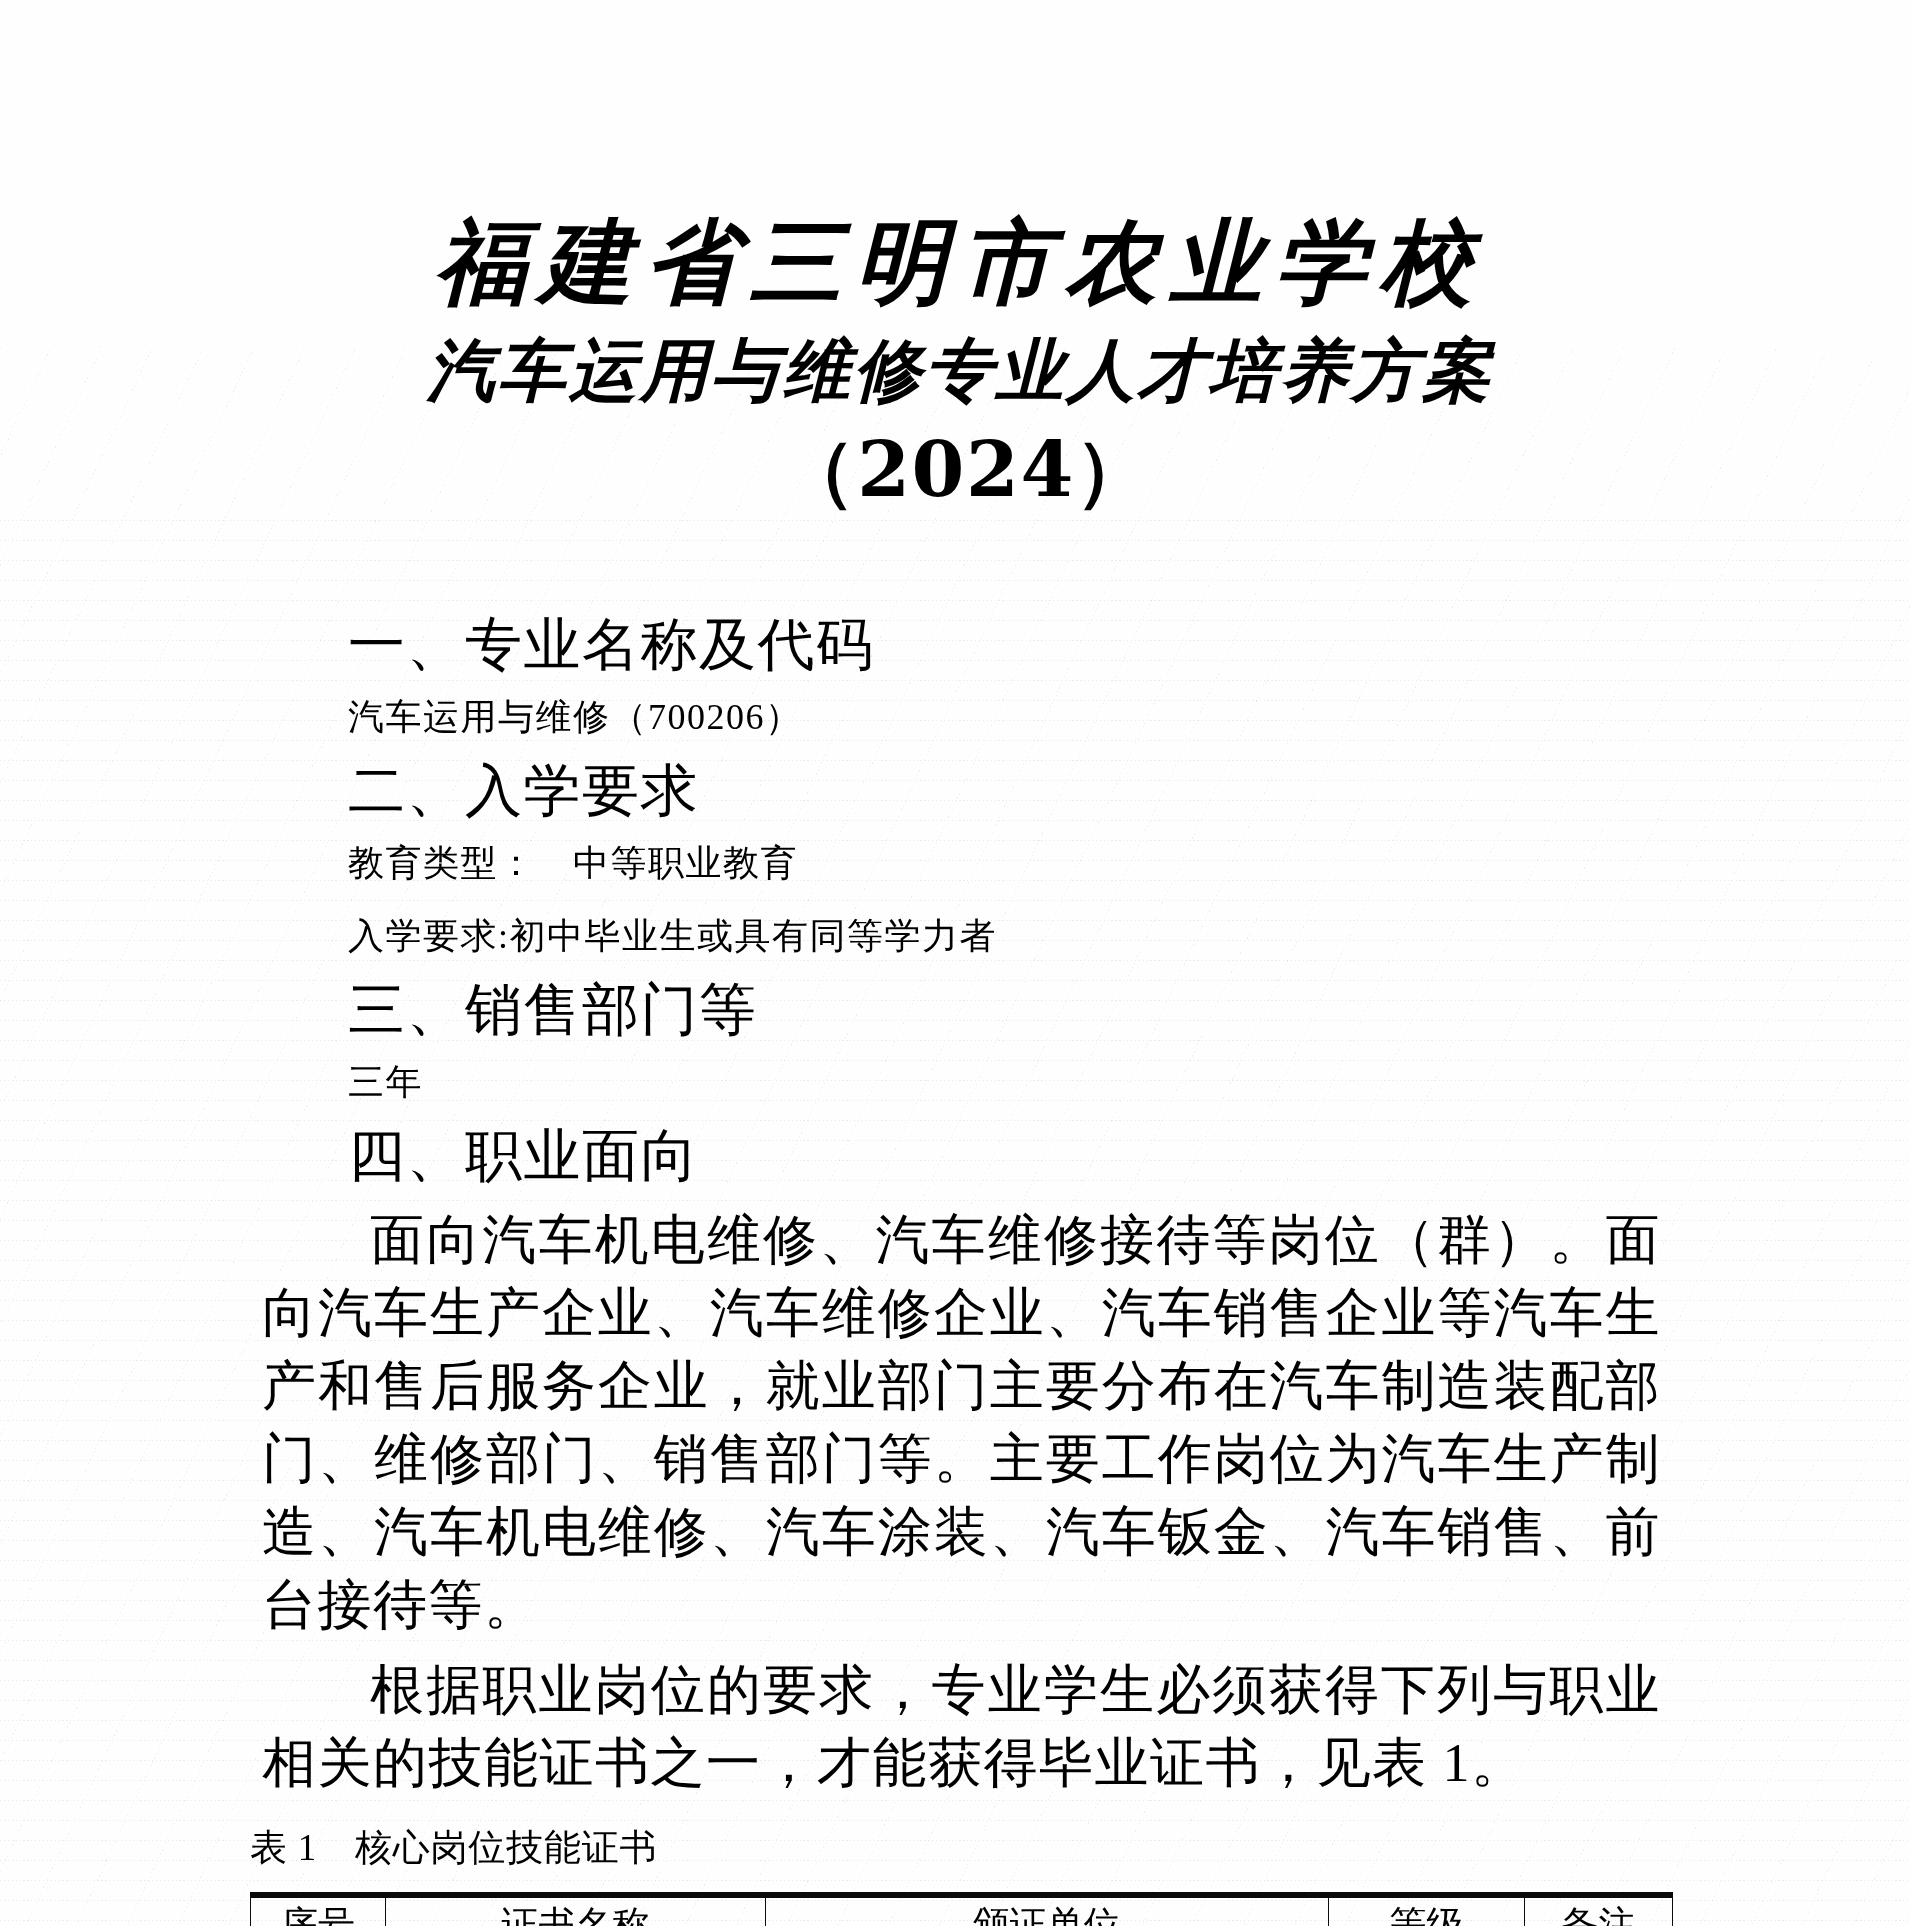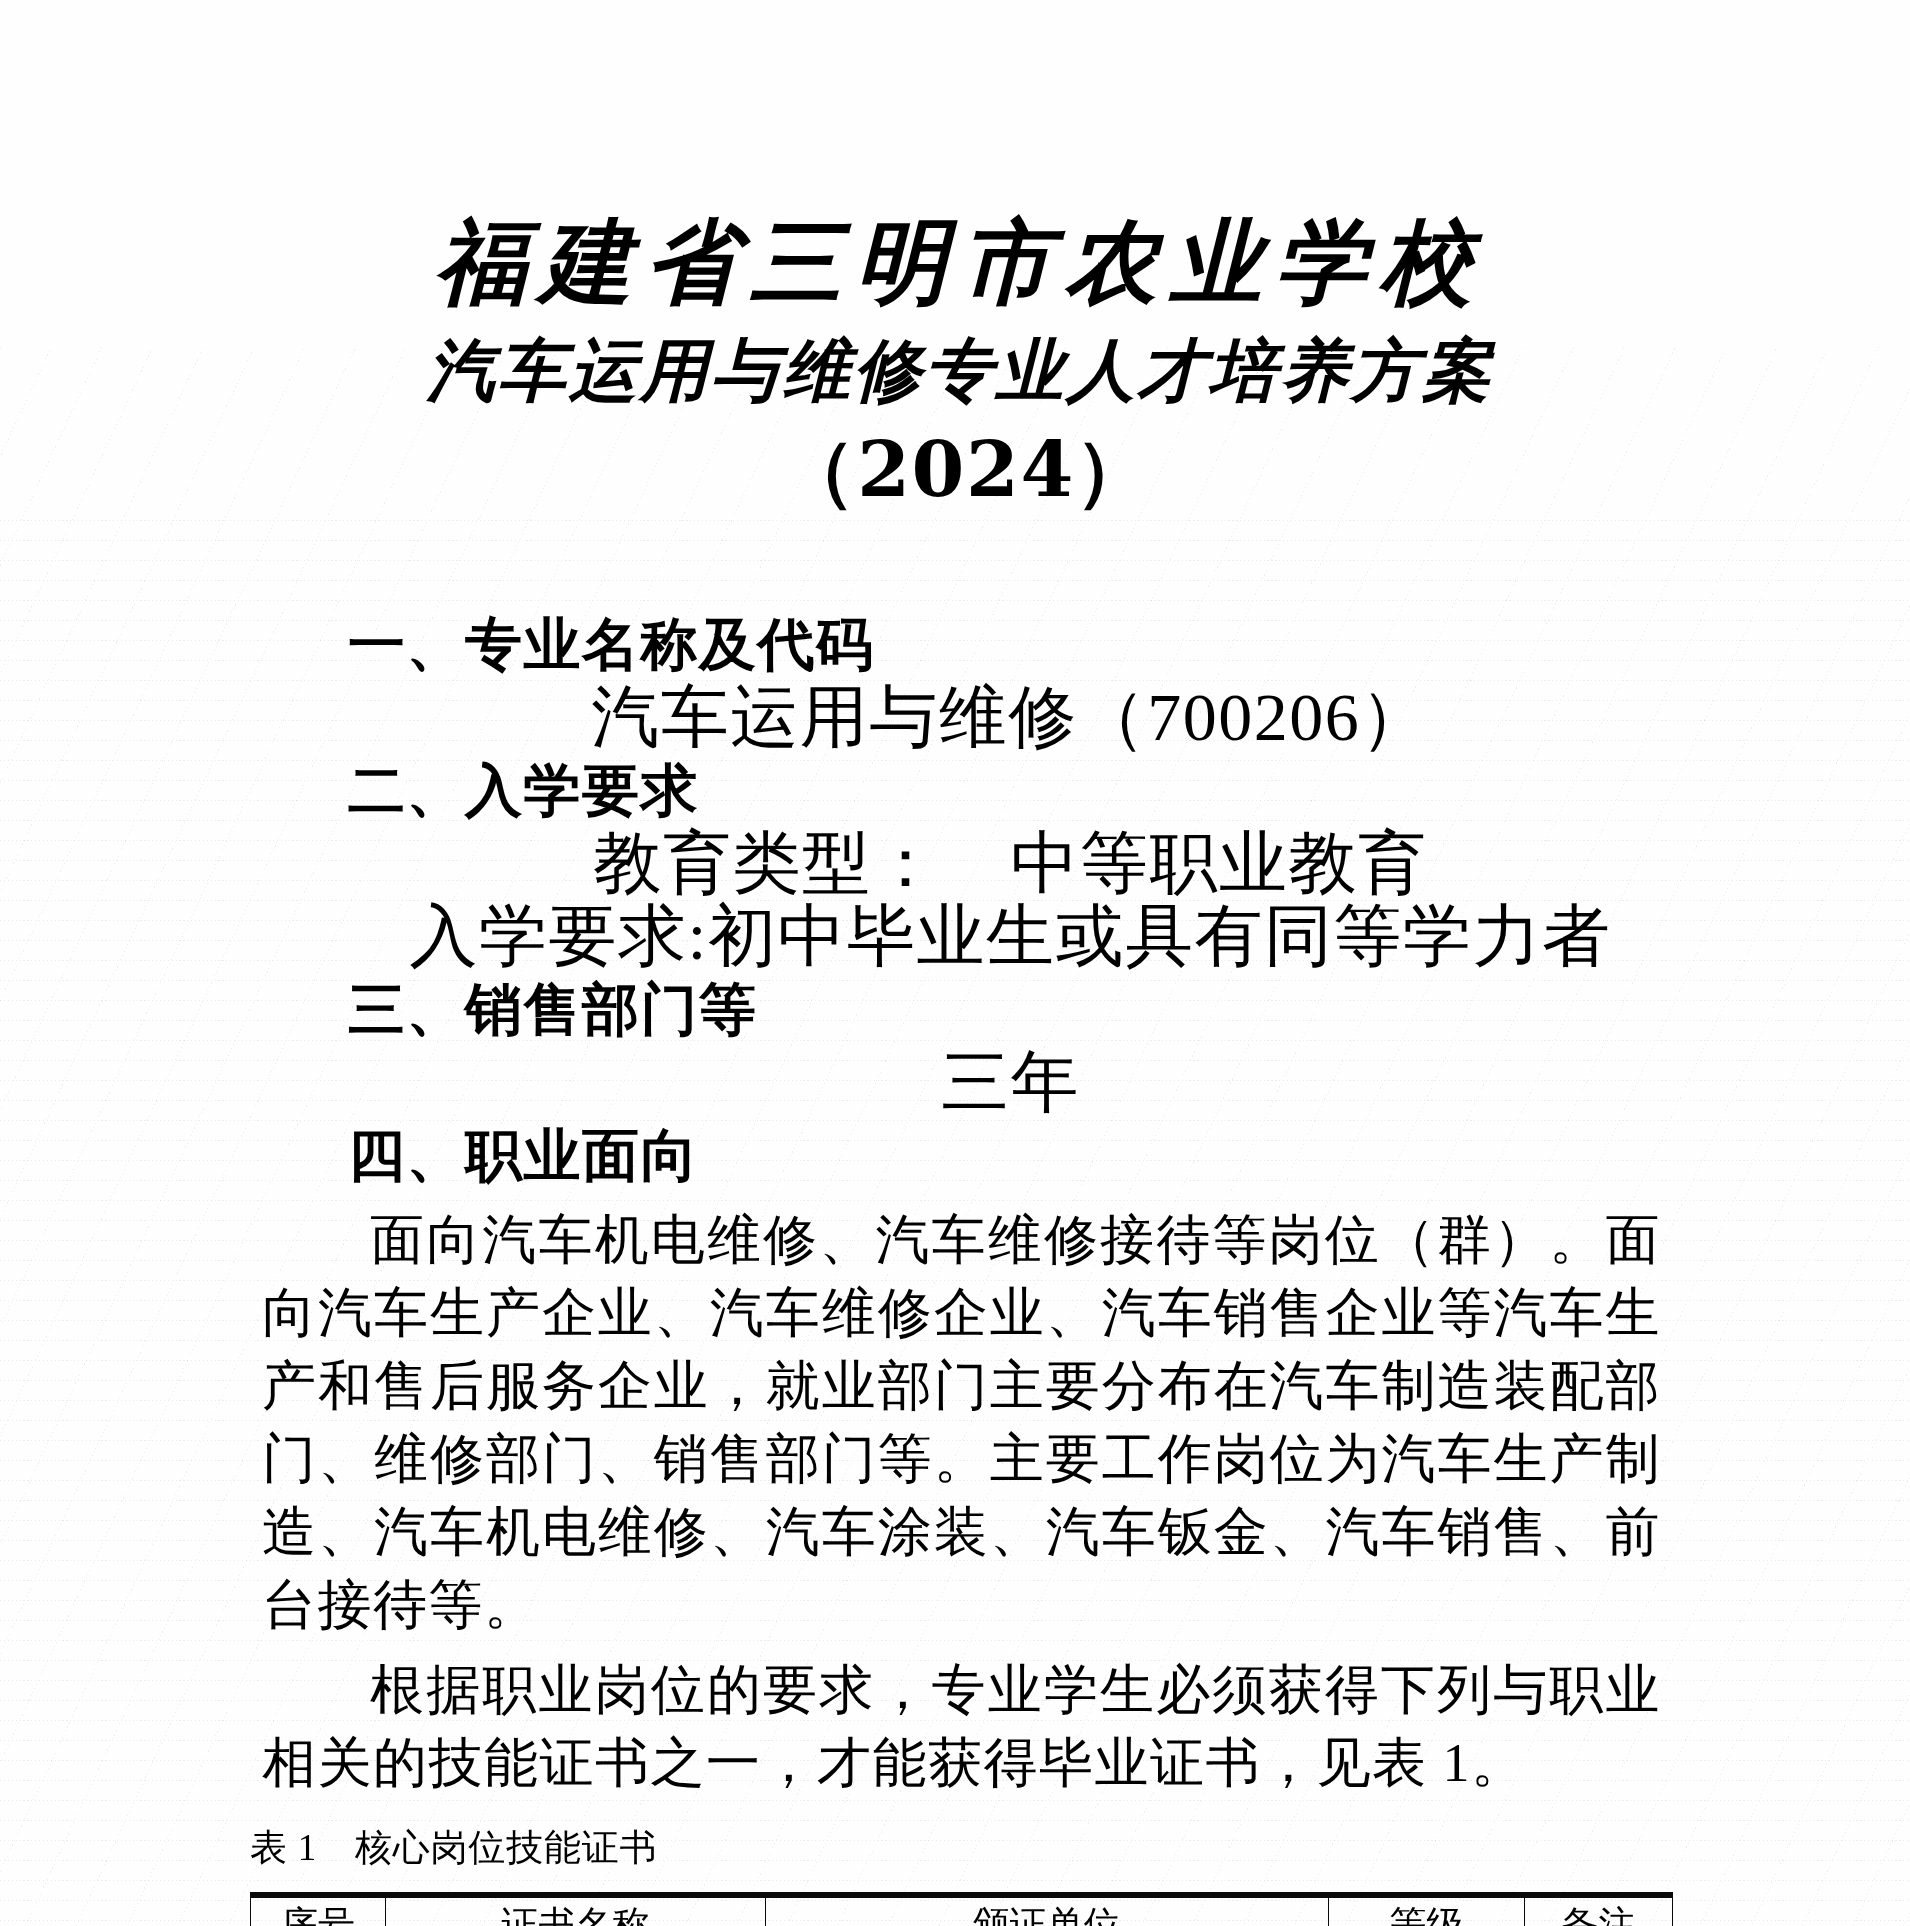--- a/index.html
+++ b/index.html
@@ -49,33 +49,32 @@
 
   .content {
     position: relative;
     width: 1423px;
     margin: 92px 0 0 250px;
   }
 
   .h-section {
     margin: 0;
     font-family: "Liberation Sans", sans-serif;
-    font-weight: bold;
+    font-weight: normal;
     font-size: 57px;
     line-height: 73px;
     text-indent: 98px;
     letter-spacing: 1.5px;
   }
   .line {
     margin: 0;
-    font-size: 68px;
+    font-size: 36px;
     line-height: 73px;
     text-indent: 98px;
     letter-spacing: 1.5px;
-    text-align: center;
   }
   .para {
     margin: 12px;
     font-size: 54px;
     line-height: 73px;
     text-indent: 108px;
     text-align: justify;
     letter-spacing: 1.5px;
   }
 

